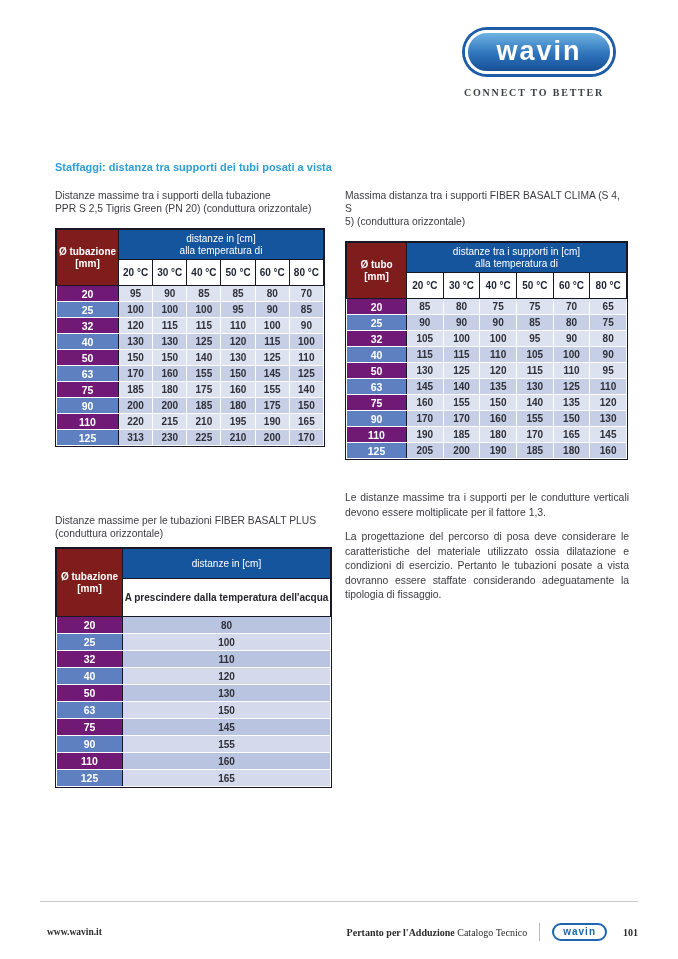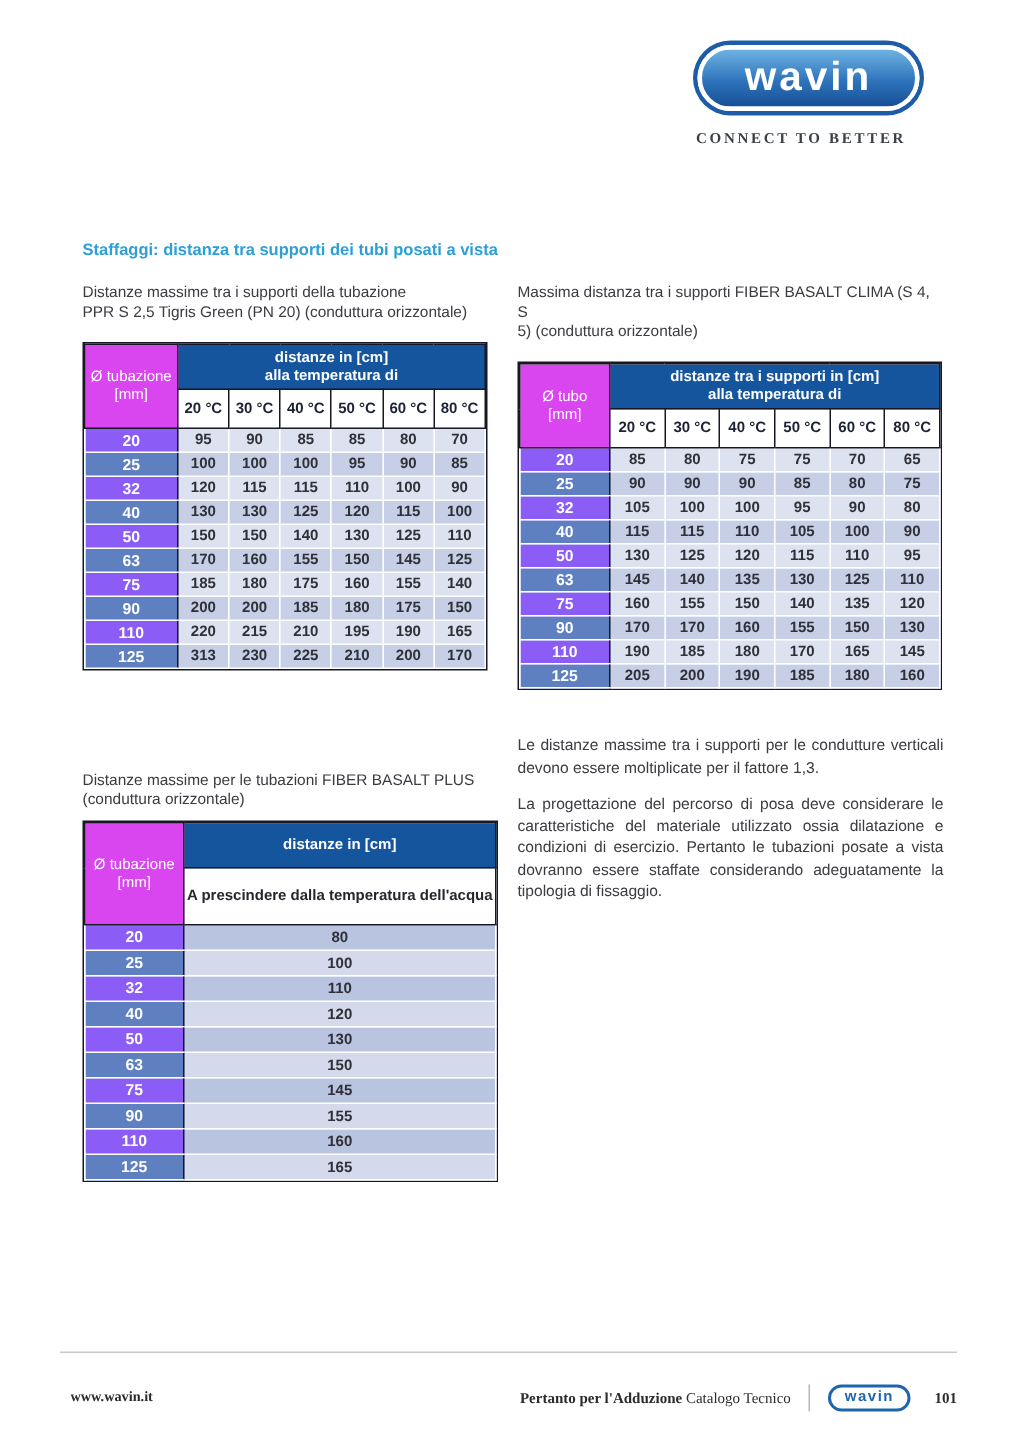--- a/index.html
+++ b/index.html
@@ -29,30 +29,30 @@
   .bottom-left{position:absolute;left:55px;top:514px;width:277px;}
   .bottom-left .table-title{margin-bottom:7px;}
   .bottom-right{position:absolute;left:345px;top:491px;width:284px;}
 
   
   .table-frame{border:1px solid #171725;}
   .data-table{border-collapse:collapse;table-layout:fixed;width:100%;
     font-family:"Liberation Sans",sans-serif;}
   .data-table th,.data-table td{padding:0;text-align:center;vertical-align:middle;}
   .data-table thead th{border:1px solid #171725;}
-  .data-table thead th.diam{background:#d946ef;color:#ffffff;font-weight:400;
+  .data-table thead th.diam{background:#7f1d1d;color:#ffffff;font-weight:700;
     font-size:10px;line-height:12px;white-space:pre-line;margin-top:24px;}
-  .data-table thead th.span{background:#15559e;color:#ffffff;font-weight:700;
+  .data-table thead th.span{background:#15559e;color:#ffffff;font-weight:400;
     font-size:10px;line-height:12px;white-space:pre-line;}
   .data-table thead th.temp{background:#ffffff;color:#1d2333;font-weight:700;font-size:10px;}
   .data-table thead th.nosub{background:#ffffff;color:#26262e;font-weight:700;font-size:10px;}
   .data-table tbody th{border:1px solid #ffffff;border-right:1px solid #171725;
     color:#ffffff;font-weight:700;font-size:10.5px;}
   .data-table tbody td{border:1px solid #ffffff;color:#2f3038;font-weight:700;font-size:10px;}
-  .row-a th{background:#8b5cf6;}
+  .row-a th{background:#701a75;}
   .row-a td{background:#dde2f0;}
   .row-b th{background:#5f80c0;}
   .row-b td{background:#c6cfe6;}
   .t-temp thead tr.h1{height:30px;}
   .t-temp thead tr.h2{height:26px;}
   .t-temp tbody tr{height:16px;}
   .t-plus thead tr.h1{height:30px;}
   .t-plus thead tr.h2{height:38px;}
   .t-plus tbody tr{height:17px;}
   .t-plus .row-a td{background:#b9c4e0;}

